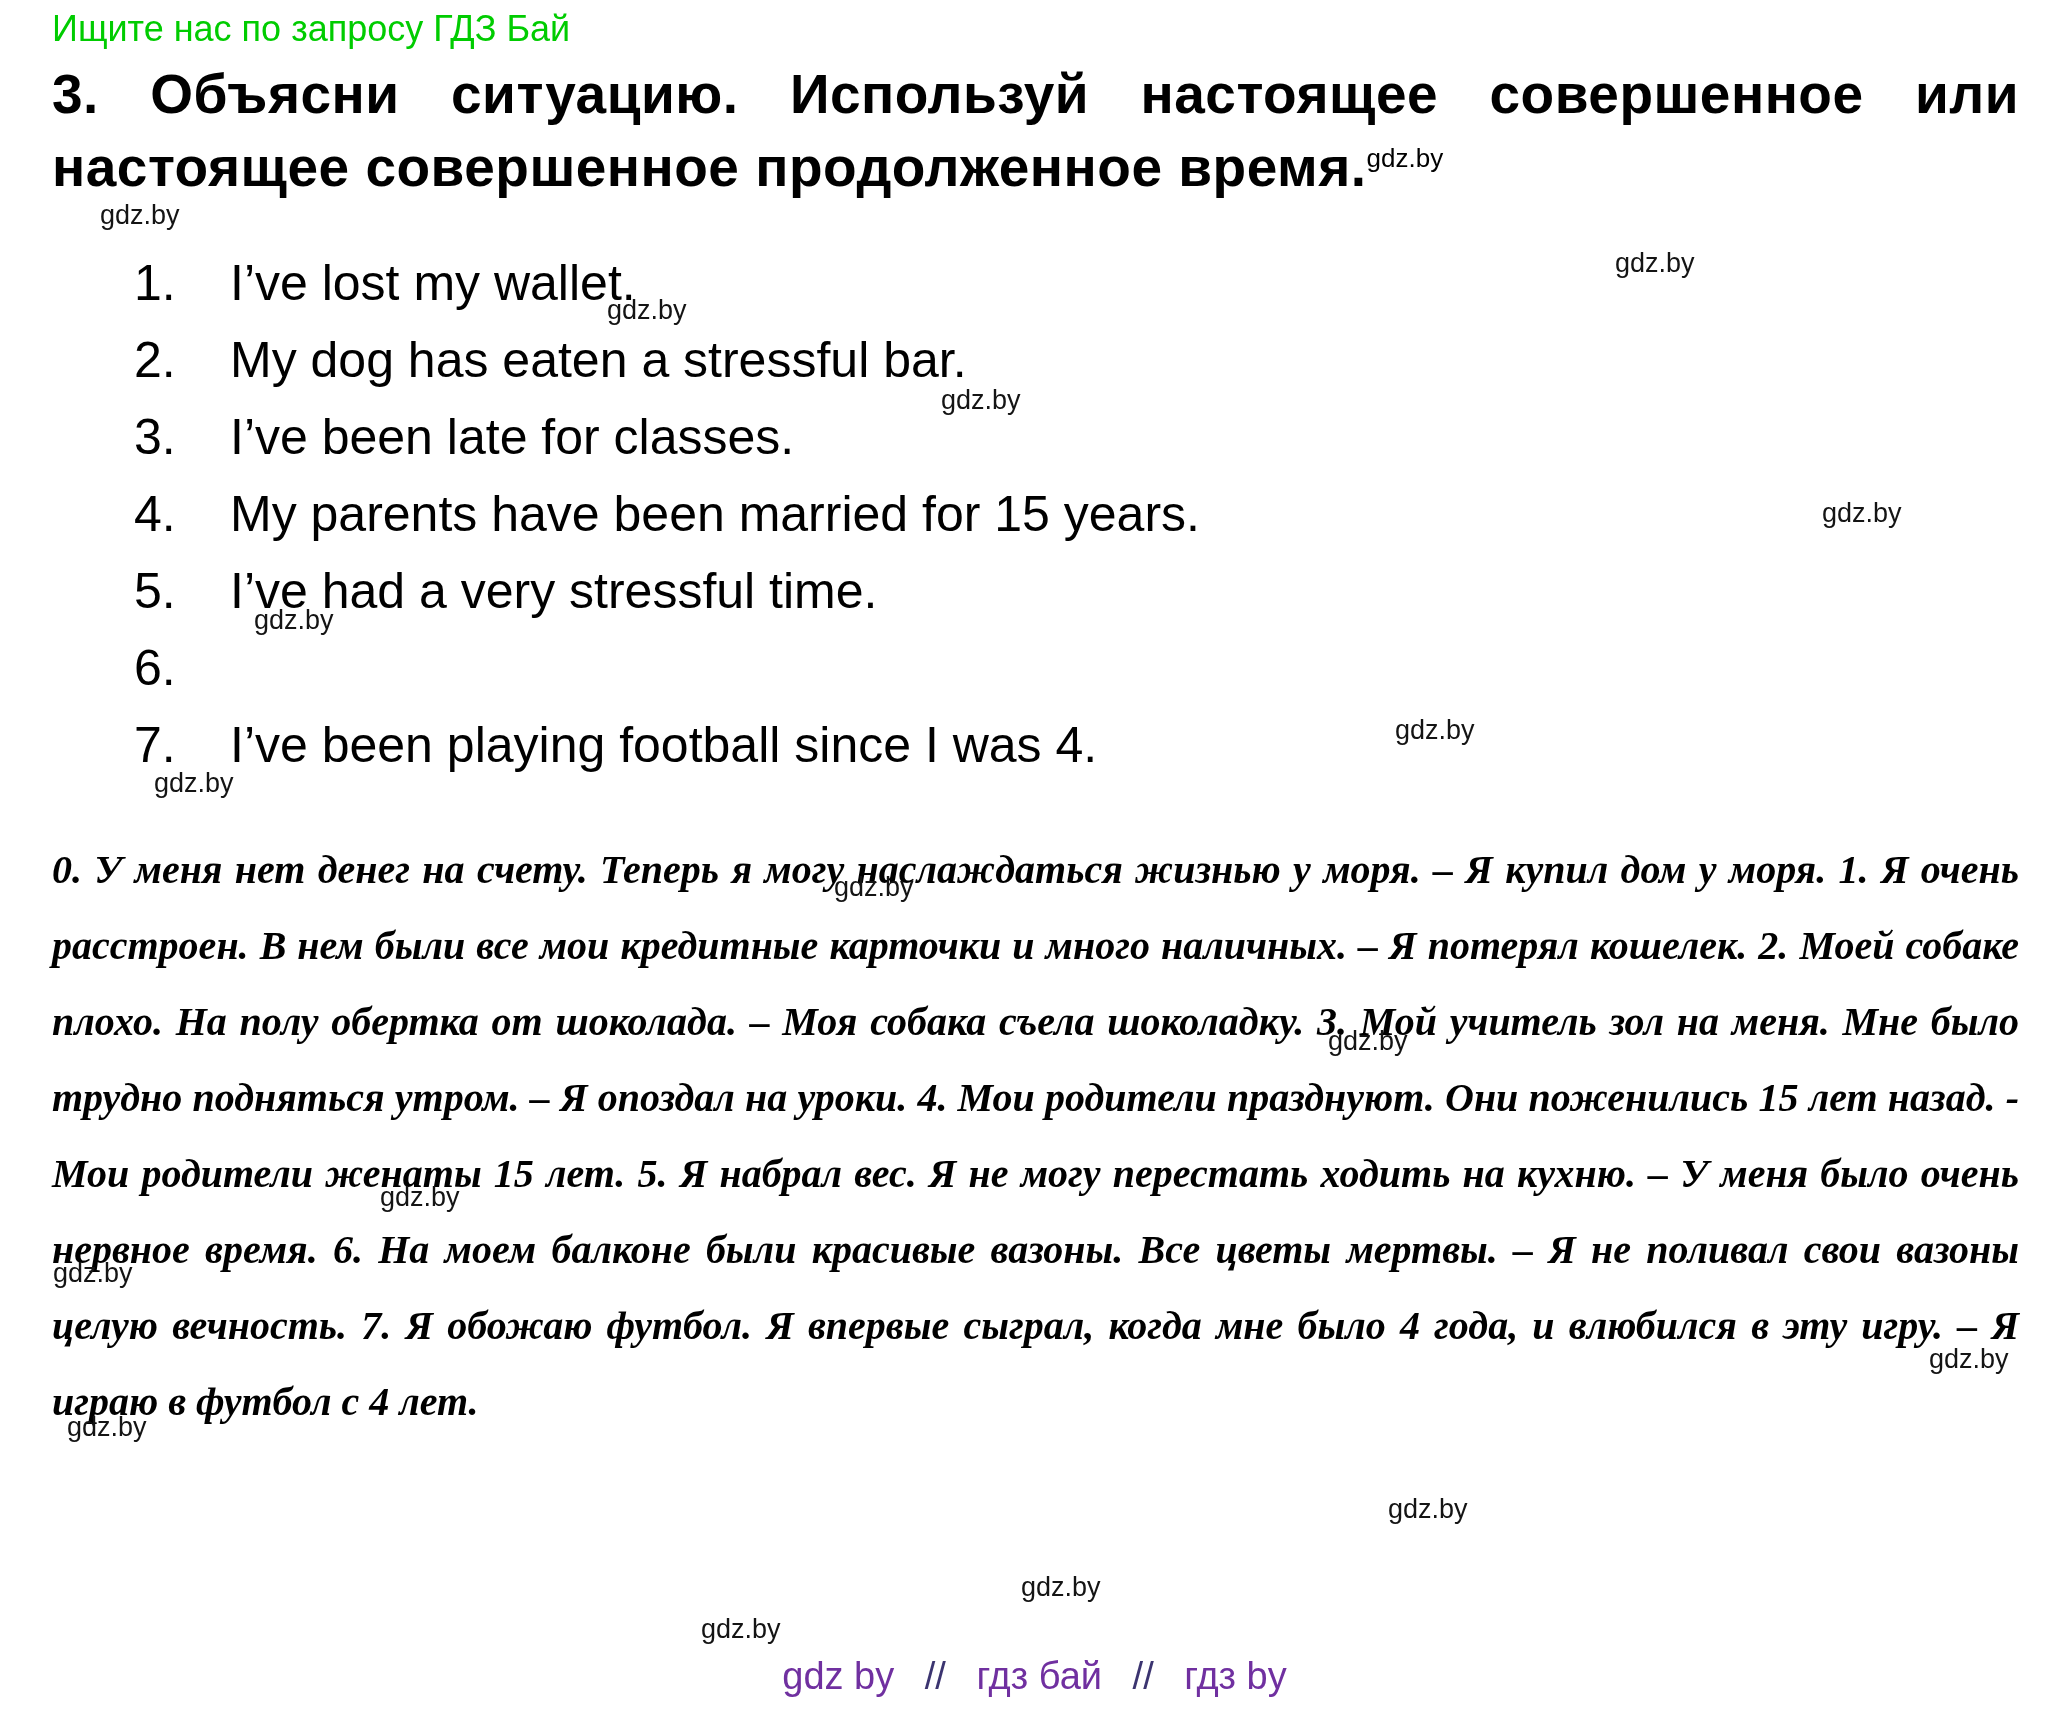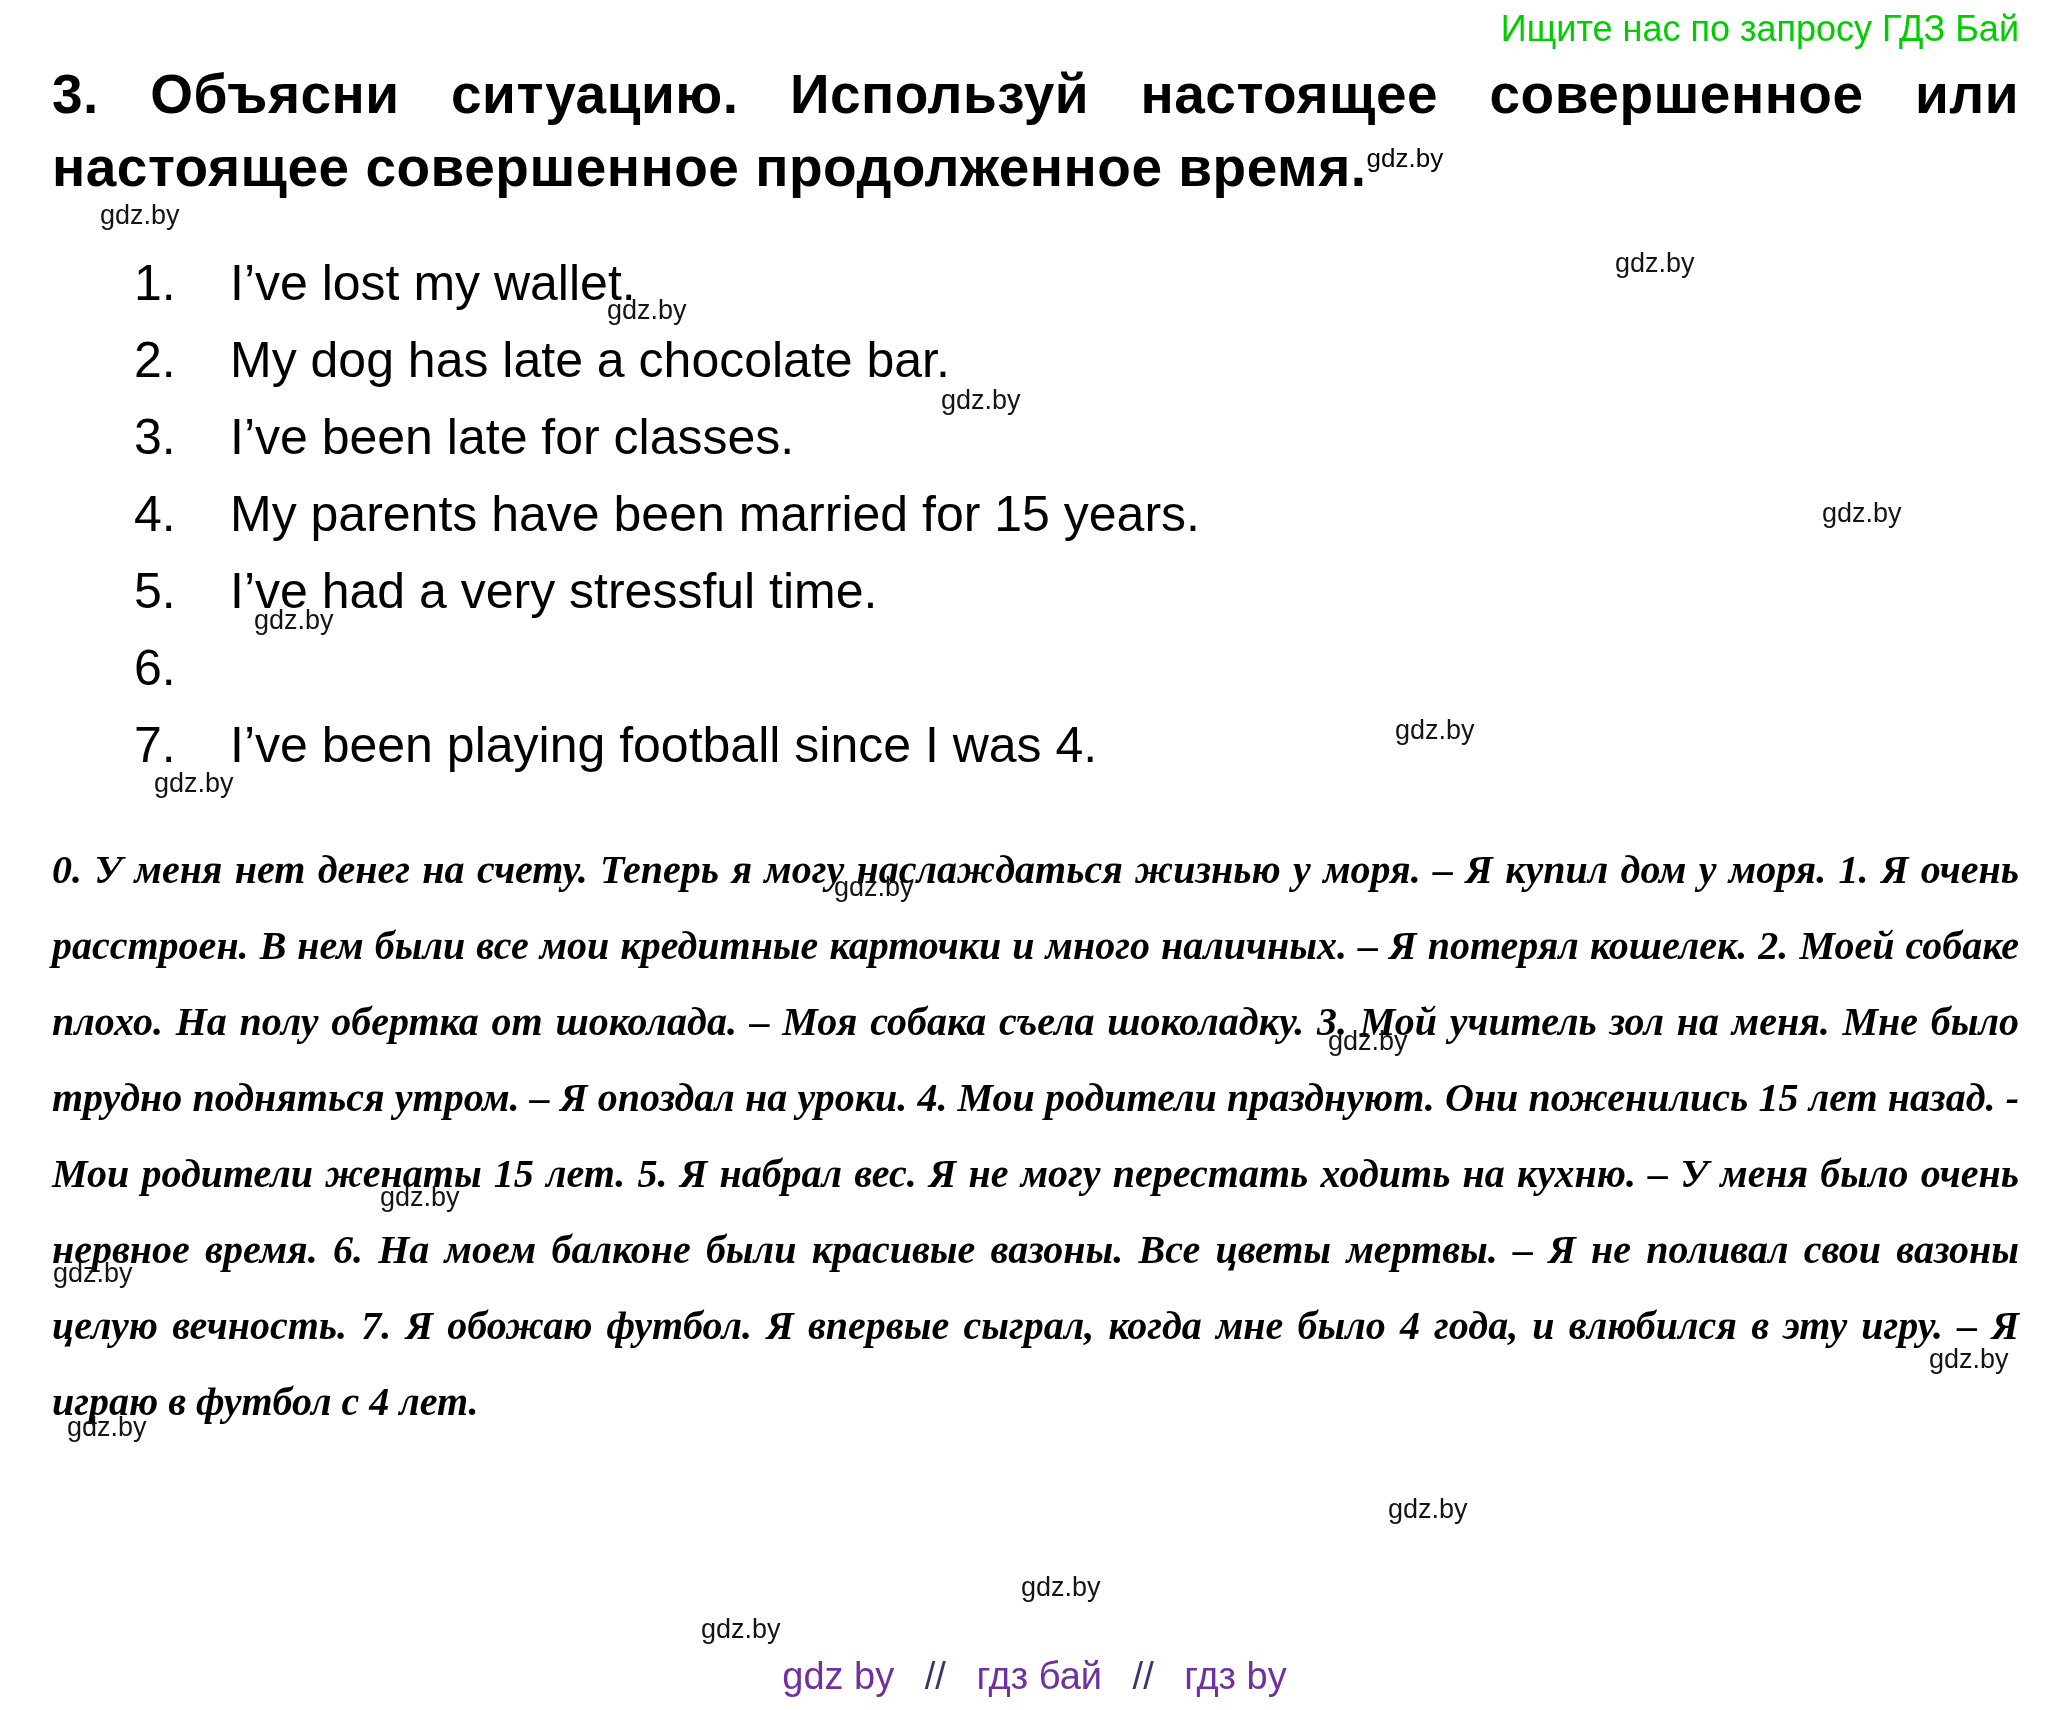--- a/index.html
+++ b/index.html
@@ -11,21 +11,21 @@
     position: relative;
     overflow: hidden;
   }
   .page {
     position: relative;
     width: 2069px;
     height: 1710px;
     padding: 8px 50px 0 52px;
   }
   .promo {
-    text-align: right;
+    text-align: left;
     font-size: 36px;
     font-weight: 400;
     color: var(--promo-color, #00cc00);
   }
   .title {
     margin-top: 8px;
     font-size: 55px;
     font-weight: 700;
     line-height: 1.32;
     text-align: justify;
@@ -98,21 +98,21 @@
     <span>3. Объясни ситуацию. Используй настоящее совершенное или настоящее совершенное продолженное время.</span><sup>gdz.by</sup>
   </div>
 
   <div class="task-list">
     <div class="task-item">
       <span class="task-num">1.</span>
       <span class="task-text">I’ve lost my wallet.</span>
     </div>
     <div class="task-item">
       <span class="task-num">2.</span>
-      <span class="task-text">My dog has late a chocolate bar.</span>
+      <span class="task-text">My dog has eaten a stressful bar.</span>
     </div>
     <div class="task-item">
       <span class="task-num">3.</span>
       <span class="task-text">I’ve been late for classes.</span>
     </div>
     <div class="task-item">
       <span class="task-num">4.</span>
       <span class="task-text">My parents have been married for 15 years.</span>
     </div>
     <div class="task-item">

